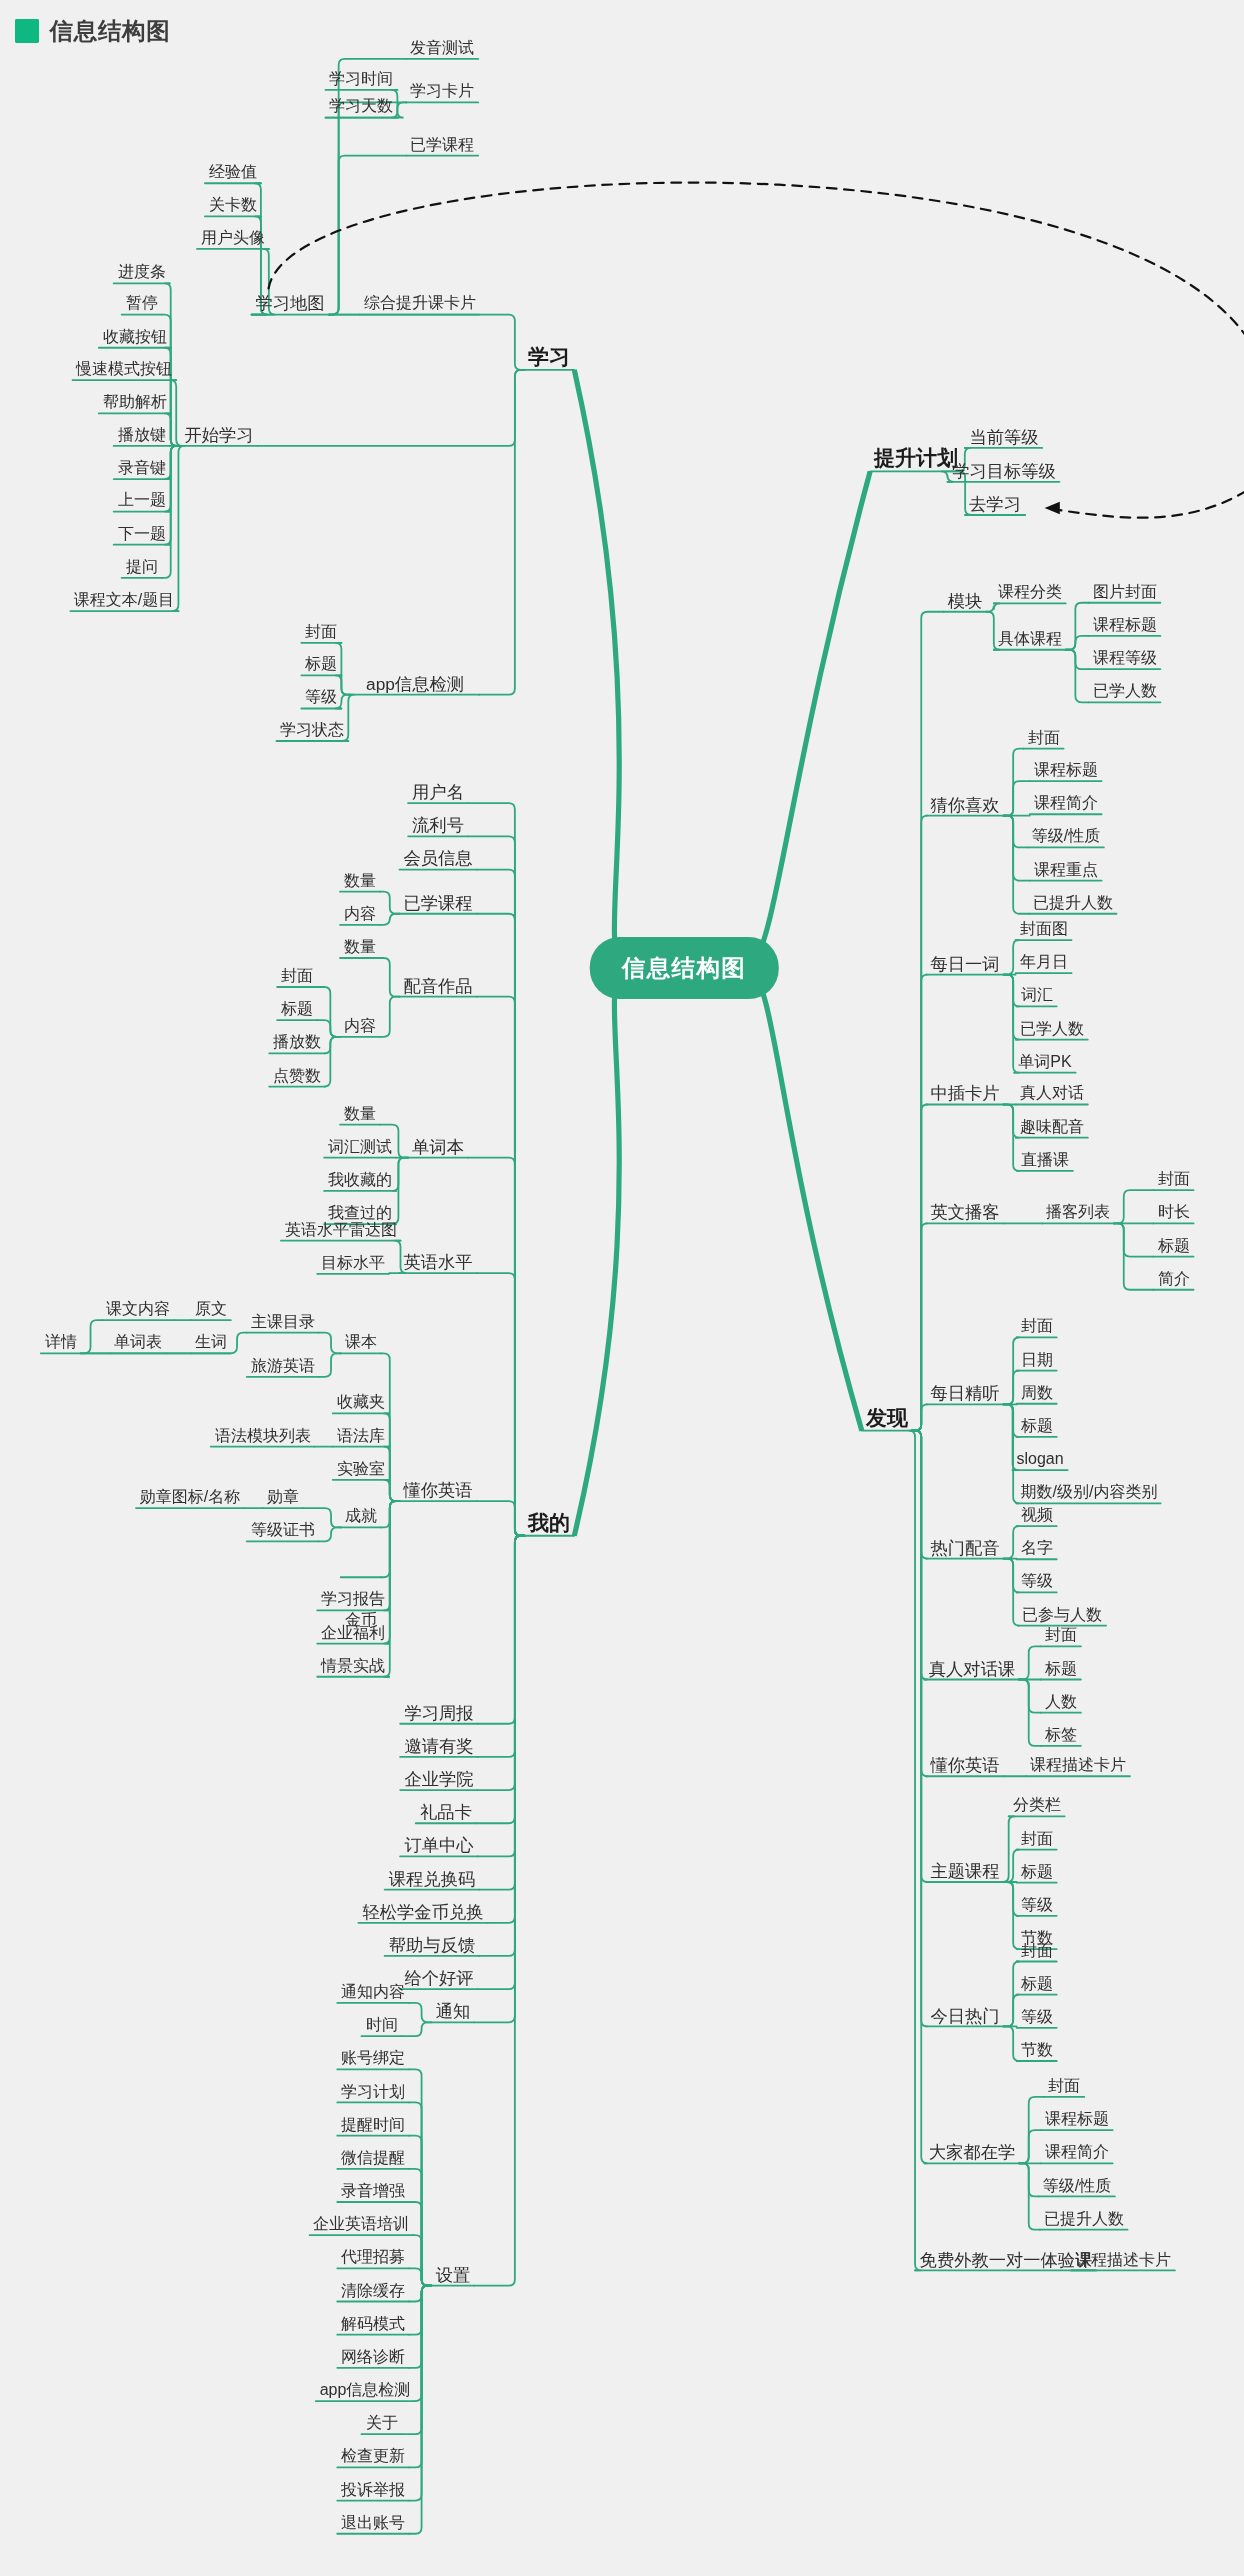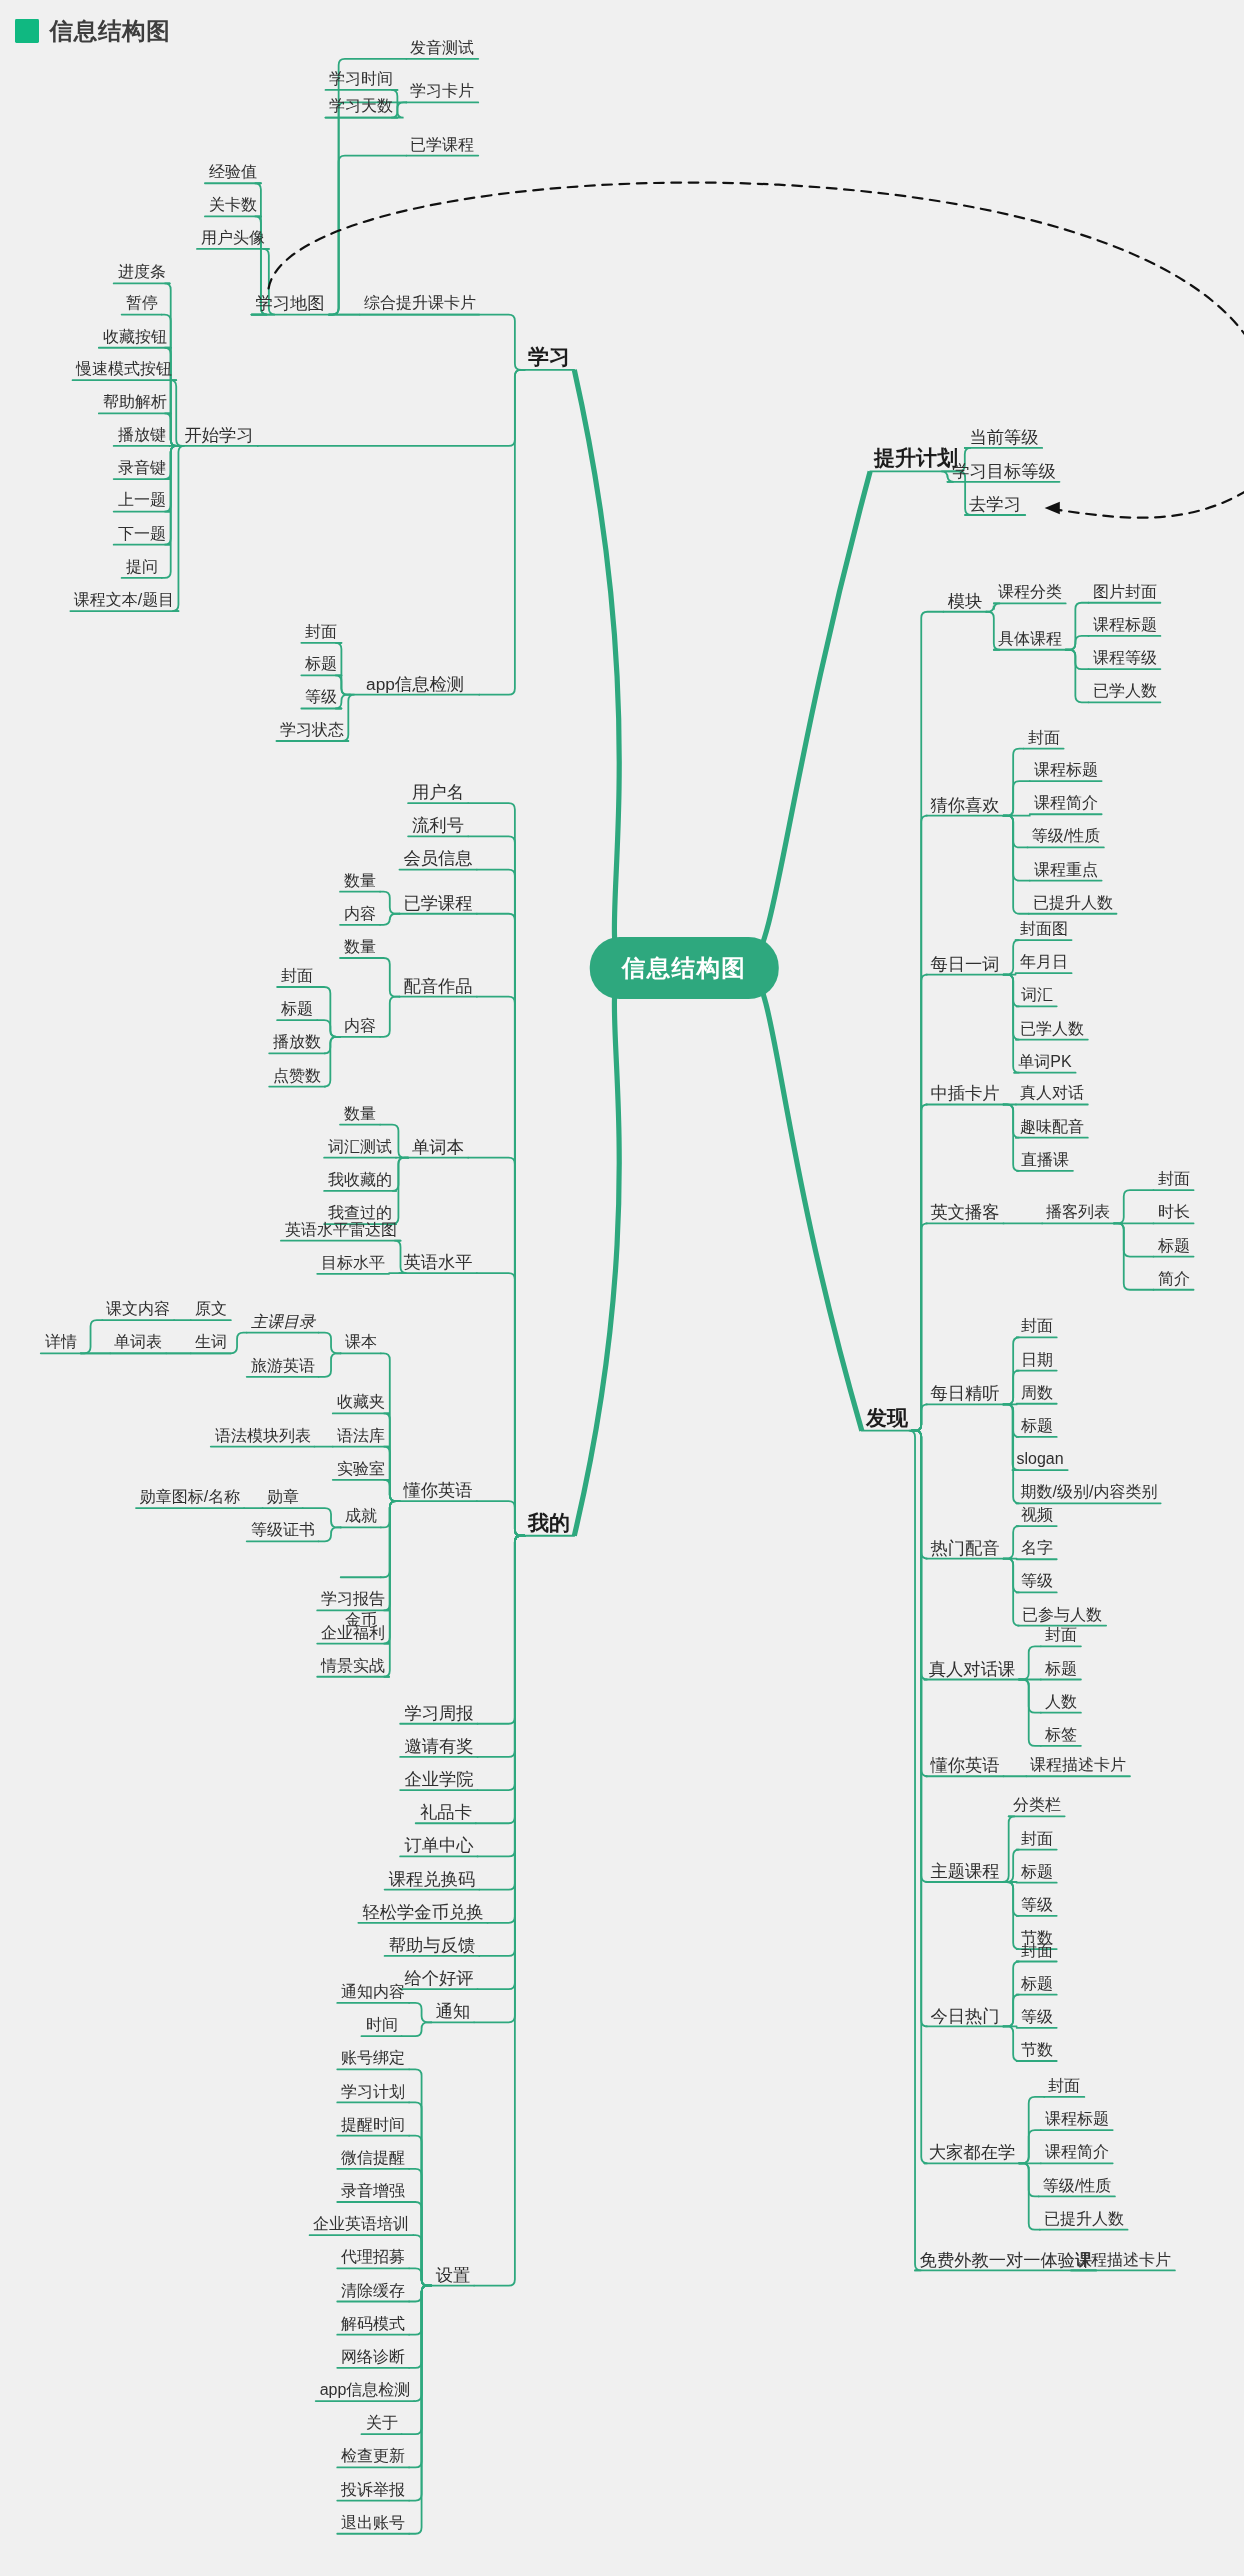--- a/index.html
+++ b/index.html
@@ -516,21 +516,21 @@
       <div class="node lvl2" style="left: 438px; top: 1501px;">懂你英语</div>
       <div class="node lvl3" style="left: 361px; top: 1353px;">课本</div>
       <div class="node lvl3" style="left: 361px; top: 1413px;">收藏夹</div>
       <div class="node lvl3" style="left: 361px; top: 1447px;">语法库</div>
       <div class="node lvl3" style="left: 361px; top: 1480px;">实验室</div>
       <div class="node lvl3" style="left: 361px; top: 1527px;">成就</div>
       <div class="node lvl3" style="left: 361px; top: 1631px;">金币</div>
       <div class="node lvl3" style="left: 353px; top: 1610px;">学习报告</div>
       <div class="node lvl3" style="left: 353px; top: 1644px;">企业福利</div>
       <div class="node lvl3" style="left: 353px; top: 1677px;">情景实战</div>
-      <div class="node lvl4" style="left: 283px; top: 1333px; font-style: italic;">主课目录</div>
+      <div class="node lvl4" style="left: 283px; top: 1333px;">主课目录</div>
       <div class="node lvl4" style="left: 283px; top: 1377px;">旅游英语</div>
       <div class="node lvl4" style="left: 61px; top: 1353px;">详情</div>
       <div class="node lvl4" style="left: 138px; top: 1320px;">课文内容</div>
       <div class="node lvl4" style="left: 138px; top: 1353px;">单词表</div>
       <div class="node lvl4" style="left: 211px; top: 1320px;">原文</div>
       <div class="node lvl4" style="left: 211px; top: 1353px;">生词</div>
       <div class="node lvl4" style="left: 263px; top: 1447px;">语法模块列表</div>
       <div class="node lvl4" style="left: 283px; top: 1508px;">勋章</div>
       <div class="node lvl4" style="left: 283px; top: 1541px;">等级证书</div>
       <div class="node lvl4" style="left: 190px; top: 1508px;">勋章图标/名称</div>

